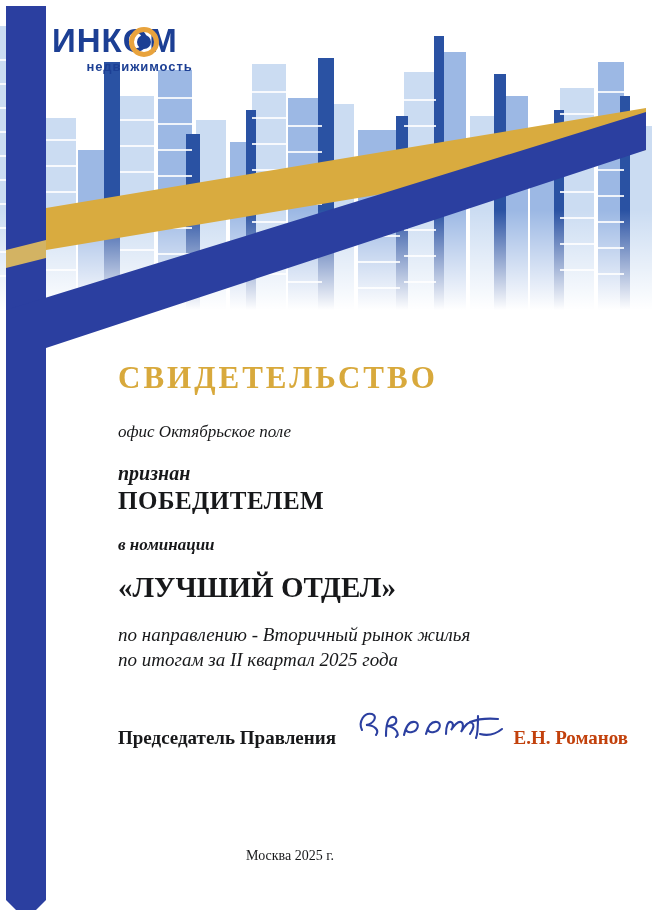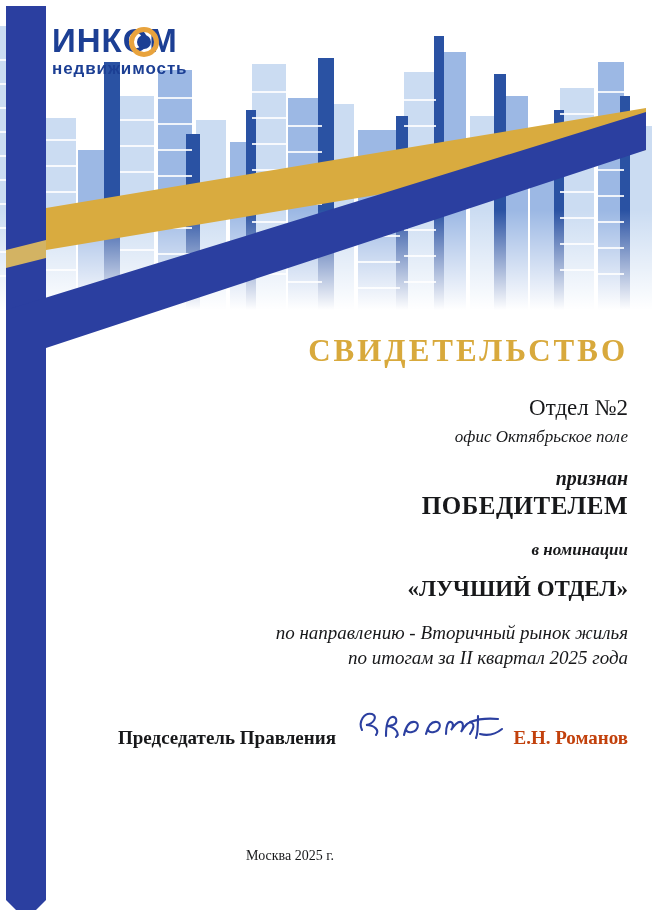--- a/index.html
+++ b/index.html
@@ -43,23 +43,24 @@
     font-weight: bold;
     font-size: 33px;
     letter-spacing: 1px;
     color: #1c3f94;
     line-height: 34px;
     white-space: nowrap;
   }
   .logo-sub {
     font-family: "Liberation Sans", sans-serif;
     font-weight: bold;
-    font-size: 17px;
+    font-size: 13px;
     letter-spacing: 0.9px;
     color: #1c3f94;
+    text-align: center;
     margin-top: 1px;
     white-space: nowrap;
   }
   .logo-ring {
     position: absolute;
     left: 77px;
     top: 3px;
     width: 30px;
     height: 30px;
     border: 5px solid #e8a33d;
@@ -84,23 +85,23 @@
     width: 652px;
     height: 920px;
     z-index: 4;
     pointer-events: none;
   }
 
   
   .content {
     position: absolute;
     left: 118px;
-    top: 333px;
+    top: 360px;
     width: 510px;
-    text-align: right;
+    text-align: left;
     z-index: 7;
   }
   .title {
     font-family: "Liberation Serif", serif;
     font-weight: bold;
     font-size: 31px;
     letter-spacing: 3px;
     color: #d8a93c;
     margin: 0 0 26px 0;
   }
@@ -130,21 +131,21 @@
     margin: 0 0 20px 0;
   }
   .in-nomination {
     font-size: 17px;
     font-weight: bold;
     font-style: italic;
     color: #17181a;
     margin: 0 0 4px 0;
   }
   .nomination {
-    font-size: 23px;
+    font-size: 29px;
     font-weight: bold;
     color: #17181a;
     margin: 16px 0 20px 0;
   }
   .line {
     font-size: 19px;
     font-style: italic;
     color: #17181a;
     margin: 0 0 3px 0;
   }
@@ -281,21 +282,20 @@
 
     <path d="M6 310 L646 112 L646 150 L46 348 L46 410 L6 410 Z" fill="#2b3fa0"></path>
 
     <path d="M6 400 L46 400 L46 900 L36 910 L16 910 L6 900 Z" fill="#2b3fa0"></path>
 
     <path d="M6 250 L46 240 L46 258 L6 268 Z" fill="#e6c05c" opacity="0.9"></path>
   </svg>
 
   <div class="content">
     <div class="title">СВИДЕТЕЛЬСТВО</div>
-    <div class="dept">Отдел №2</div>
     <div class="office">офис Октябрьское поле</div>
     <div class="recognized">признан</div>
     <div class="winner">ПОБЕДИТЕЛЕМ</div>
     <div class="in-nomination">в номинации</div>
     <div class="nomination">«ЛУЧШИЙ ОТДЕЛ»</div>
     <div class="line">по направлению - Вторичный рынок жилья</div>
     <div class="line">по итогам за II квартал 2025 года</div>
   </div>
 
   <div class="sign-row">

